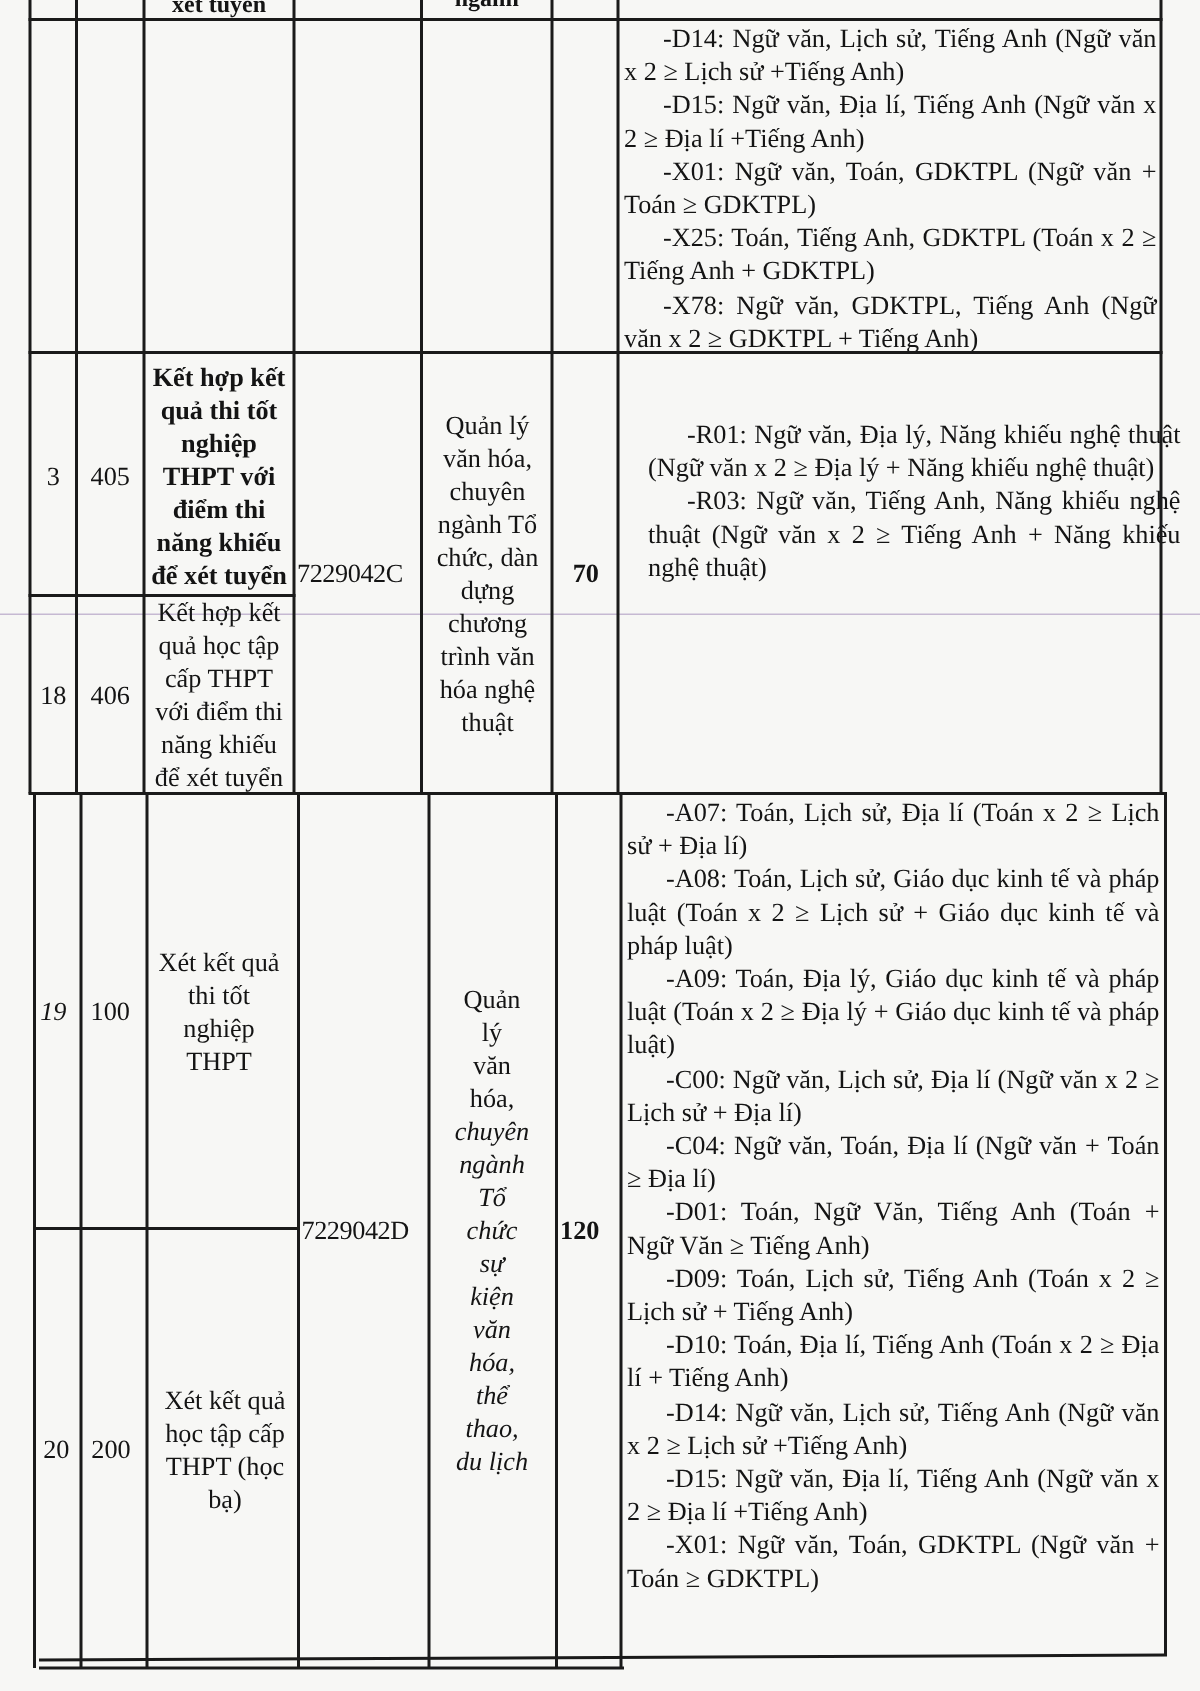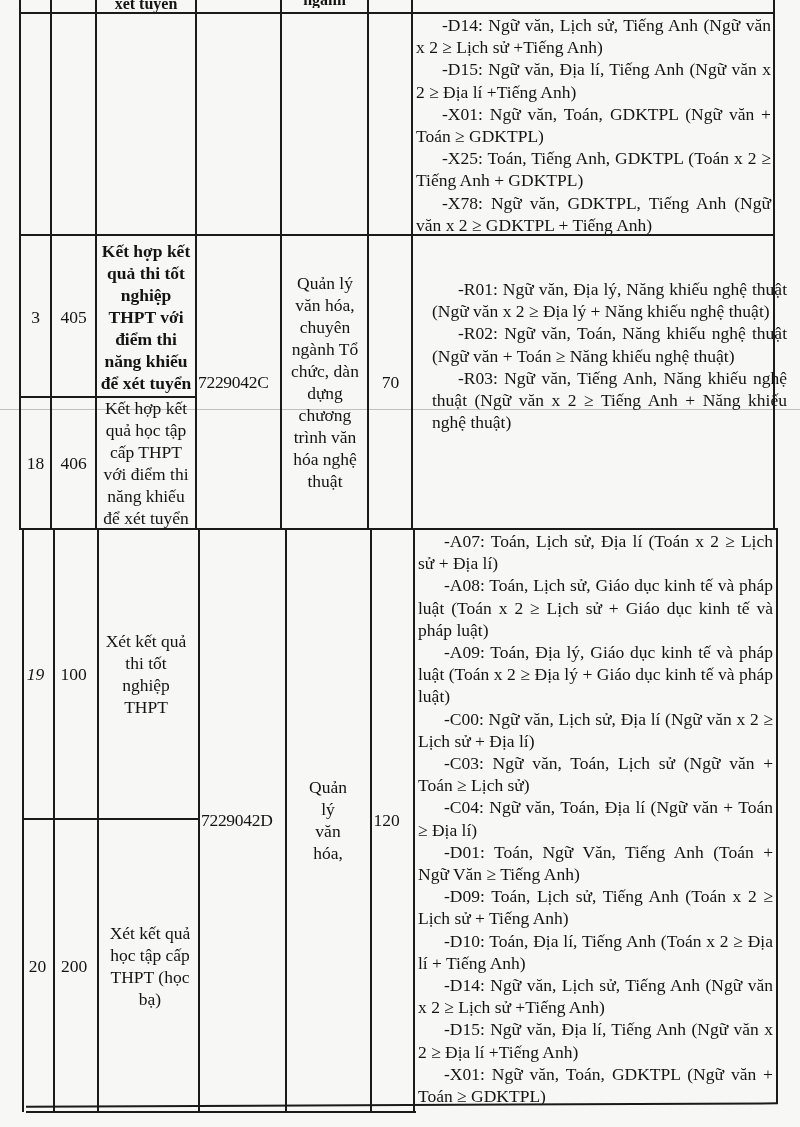--- a/index.html
+++ b/index.html
@@ -19,21 +19,21 @@
       display: flex; align-items: center; justify-content: center;
       text-align: center; font-size: 17.5px; line-height: 22px;
     }
     .hdr-frag { position: absolute; font-weight: bold; font-size: 16px; line-height: 16px; text-align: center; overflow: hidden; }
     .combos {
       position: absolute; box-sizing: border-box;
       font-size: 17.5px; line-height: 22.2px; text-align: justify;
       padding: 0 2px 0 3px;
     }
     .combos p { margin: 0; text-indent: 26px; }
-    .bold { font-weight: normal; }
+    .bold { font-weight: bold; }
     .ital { font-style: italic; }
   </style>
 </head>
 <body>
 
 <div class="page">
 
   <div class="pinkline"></div>
 
   <div class="hdr-frag" style="left:97px; top:-4px; width:98px;">xét tuyển</div>
@@ -54,44 +54,43 @@
   <div class="cell" style="left:21px; top:398px; width:29px; height:130px;">18</div>
   <div class="cell" style="left:52px; top:398px; width:43px; height:130px;">406</div>
   <div class="cell" style="left:97px; top:398px; width:98px; height:130px; padding:0 1px;">Kết hợp kết quả học tập cấp THPT với điểm thi năng khiếu để xét tuyển</div>
 
   <div class="cell" style="left:197px; top:236px; width:84px; height:292px; justify-content:flex-start; padding-left:1px; letter-spacing:-0.3px;">7229042C</div>
   <div class="cell" style="left:283px; top:236px; width:84px; height:292px; padding:0 4px;">Quản lý văn hóa, chuyên ngành Tổ chức, dàn dựng chương trình văn hóa nghệ thuật</div>
   <div class="cell bold" style="left:369px; top:236px; width:43px; height:292px;">70</div>
 
   <div class="combos" style="left:413px; top:278px; width:360px;margin-left:16px;">
     <p>-R01: Ngữ văn, Địa lý, Năng khiếu nghệ thuật (Ngữ văn x 2 ≥ Địa lý + Năng khiếu nghệ thuật)</p>
-    <p>-R02: Ngữ văn, Toán, Năng khiếu nghệ thuật (Ngữ văn + Toán ≥ Năng khiếu nghệ thuật)</p>
     <p>-R03: Ngữ văn, Tiếng Anh, Năng khiếu nghệ thuật (Ngữ văn x 2 ≥ Tiếng Anh + Năng khiếu nghệ thuật)</p>
   </div>
 
   <div class="cell" style="left:21px; top:530px; width:29px; height:288px;font-style:italic;">19</div>
   <div class="cell" style="left:52px; top:530px; width:43px; height:288px;">100</div>
   <div class="cell" style="left:97px; top:530px; width:98px; height:288px; padding:0 4px;">Xét kết quả thi tốt nghiệp THPT</div>
 
   <div class="cell" style="left:21px; top:820px; width:33px; height:292px;">20</div>
   <div class="cell" style="left:56px; top:820px; width:36px; height:292px;">200</div>
   <div class="cell" style="left:101px; top:820px; width:98px; height:292px; padding:0 1px;">Xét kết quả học tập cấp THPT (học bạ)</div>
 
   <div class="cell" style="left:199px; top:530px; width:86px; height:580px; justify-content:flex-start; padding-left:2px; letter-spacing:-0.3px;">7229042D</div>
   <div class="cell" style="left:286px; top:530px; width:84px; height:580px; flex-direction:column; padding:0 21px;">
     <span>Quản lý văn hóa,</span>
+    <span class="ital">chuyên ngành Tổ chức sự kiện văn hóa, thể thao, du lịch</span>
   </div>
   <div class="cell bold" style="left:372px; top:530px; width:29px; height:580px;">120</div>
 
   <div class="combos" style="left:415px; top:530px; width:360px;">
     <p>-A07: Toán, Lịch sử, Địa lí (Toán x 2 ≥ Lịch sử + Địa lí)</p>
     <p>-A08: Toán, Lịch sử, Giáo dục kinh tế và pháp luật (Toán x 2 ≥ Lịch sử + Giáo dục kinh tế và pháp luật)</p>
     <p>-A09: Toán, Địa lý, Giáo dục kinh tế và pháp luật (Toán x 2 ≥ Địa lý + Giáo dục kinh tế và pháp luật)</p>
     <p>-C00: Ngữ văn, Lịch sử, Địa lí (Ngữ văn x 2 ≥ Lịch sử + Địa lí)</p>
-    <p>-C03: Ngữ văn, Toán, Lịch sử (Ngữ văn + Toán ≥ Lịch sử)</p>
     <p>-C04: Ngữ văn, Toán, Địa lí (Ngữ văn + Toán ≥ Địa lí)</p>
     <p>-D01: Toán, Ngữ Văn, Tiếng Anh (Toán + Ngữ Văn ≥ Tiếng Anh)</p>
     <p>-D09: Toán, Lịch sử, Tiếng Anh (Toán x 2 ≥ Lịch sử + Tiếng Anh)</p>
     <p>-D10: Toán, Địa lí, Tiếng Anh (Toán x 2 ≥ Địa lí + Tiếng Anh)</p>
     <p>-D14: Ngữ văn, Lịch sử, Tiếng Anh (Ngữ văn x 2 ≥ Lịch sử +Tiếng Anh)</p>
     <p>-D15: Ngữ văn, Địa lí, Tiếng Anh (Ngữ văn x 2 ≥ Địa lí +Tiếng Anh)</p>
     <p>-X01: Ngữ văn, Toán, GDKTPL (Ngữ văn + Toán ≥ GDKTPL)</p>
   </div>
 
   <div class="hl" style="left:19px; top:12px; width:756px;"></div>

